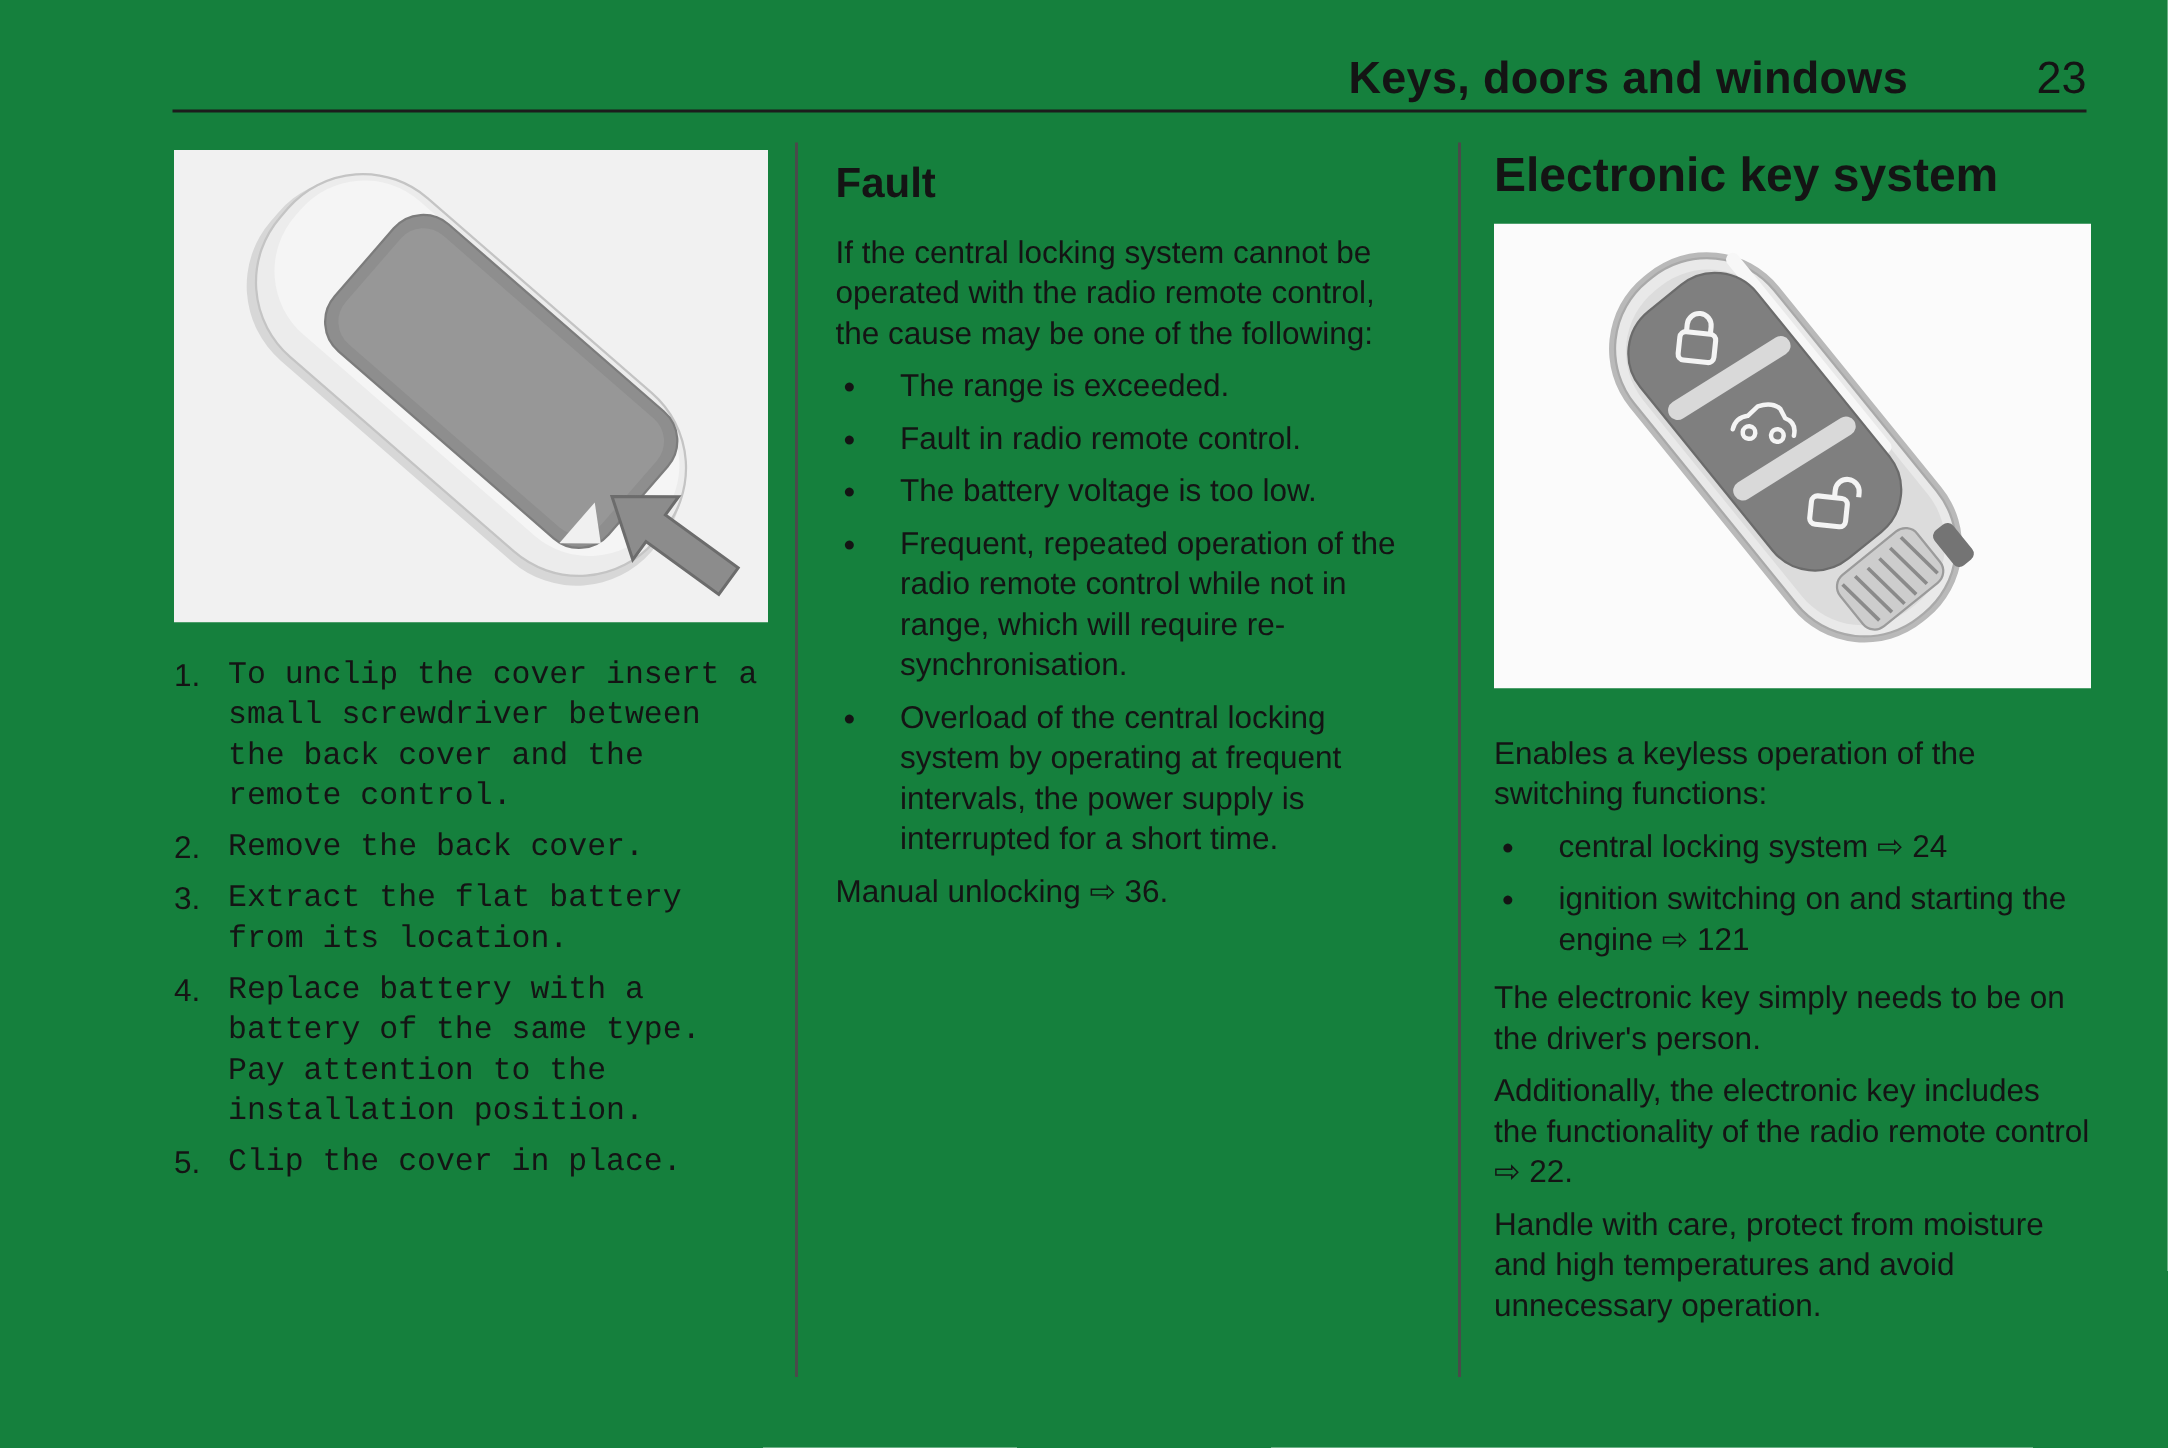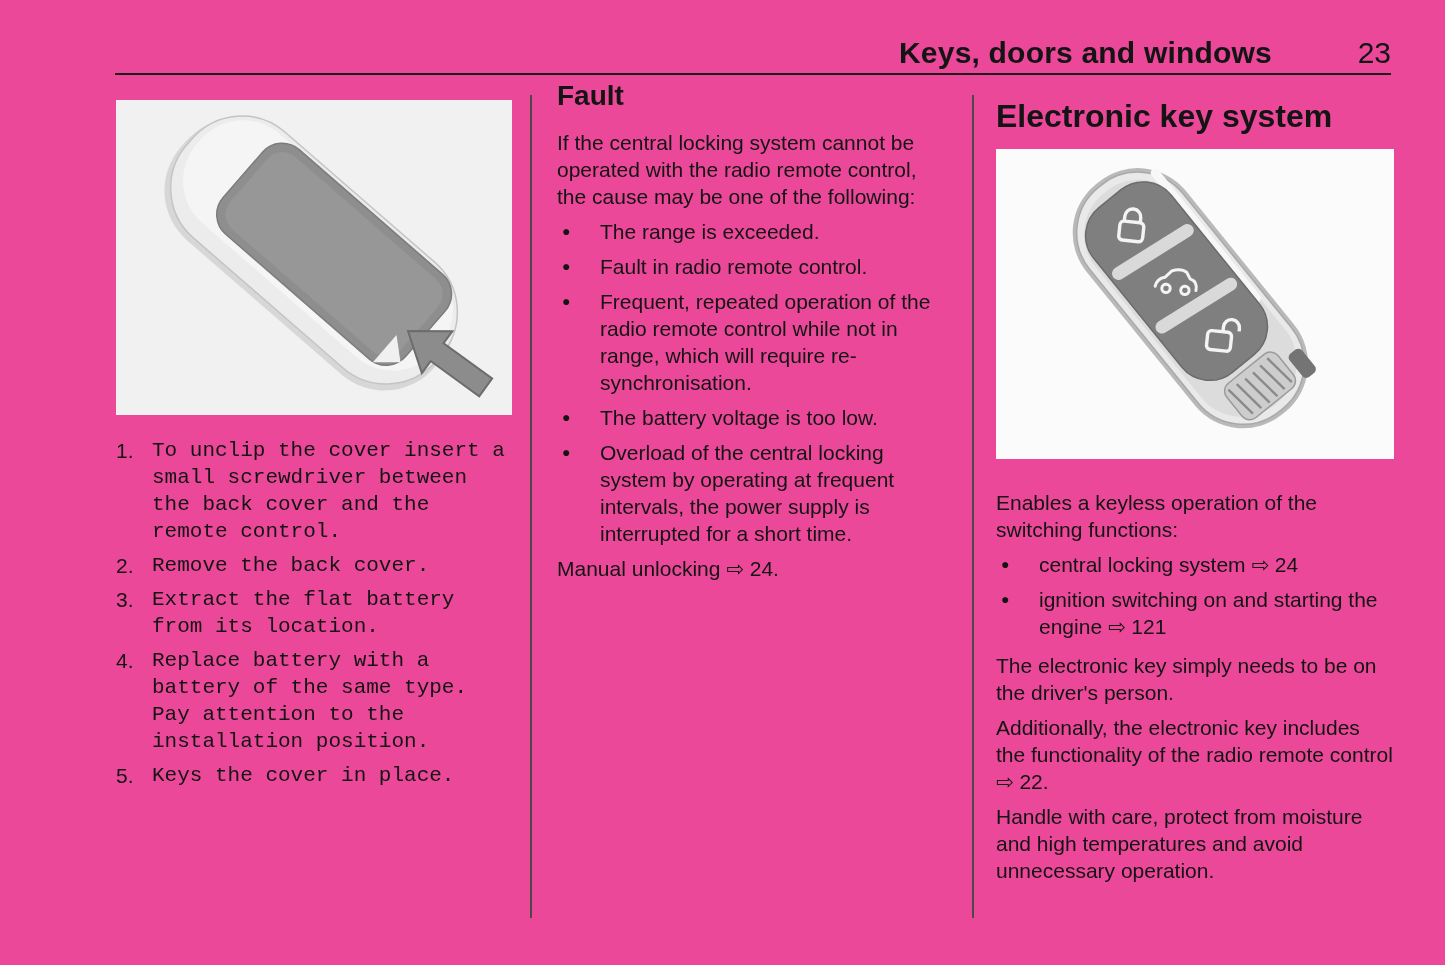--- a/index.html
+++ b/index.html
@@ -3,21 +3,21 @@
 <meta charset="utf-8">
 <style>
   * { margin:0; padding:0; box-sizing:border-box; }
   html,body { background:#ffffff; }
   body {
     width:1445px; height:965px; position:relative; overflow:hidden;
     font-family:"Liberation Sans","DejaVu Sans",sans-serif;
     color:#141414;
     -webkit-font-smoothing:antialiased;
   }
-  .page { position:absolute; inset:0; background:#ec4899;padding-left:48px; }
+  .page { position:absolute; inset:0; background:#15803d;padding-left:48px; }
 
   
   .hdr-title {
     position:absolute; top:36px; right:173px;
     font-size:30px; font-weight:bold; letter-spacing:0.2px; white-space:nowrap;
   }
   .hdr-page {
     position:absolute; top:36px; right:54px;
     font-size:30px; font-weight:normal;
   }
@@ -27,21 +27,21 @@
   }
 
   
   .vrule { position:absolute; top:95px; height:823px; width:2px; background:#4a4a4a; }
   .vrule.one { left:530px; }
   .vrule.two { left:972px; }
 
   
   .col { position:absolute; font-size:21px; line-height:27px; }
   .col1 { left:116px; top:100px; width:396px; }
-  .col2 { left:557px; top:79px;  width:394px; }
+  .col2 { left:557px; top:105px;  width:394px; }
   .col3 { left:996px; top:97px;  width:398px; }
 
   h2.sect { font-size:32px; line-height:38px; font-weight:bold; margin:0 0 12px 0; }
   h3.sub  { font-size:28px; line-height:34px; font-weight:bold; margin:0 0 16px 0; }
 
   p.para { margin:0 0 8px 0; }
 
   
   .step { display:flex; margin-bottom:7px; }
   .step .num { flex:none; width:36px; }
@@ -104,38 +104,38 @@
       <div class="step">
         <span class="num">3.</span>
         <span class="txt">Extract the flat battery from its location.</span>
       </div>
       <div class="step">
         <span class="num">4.</span>
         <span class="txt">Replace battery with a battery of the same type. Pay attention to the installation position.</span>
       </div>
       <div class="step">
         <span class="num">5.</span>
-        <span class="txt">Keys the cover in place.</span>
+        <span class="txt">Clip the cover in place.</span>
       </div>
     </div>
   </div>
 
   <div class="col col2">
     <h3 class="sub">Fault</h3>
     <p class="para intro">If the central locking system cannot be operated with the radio remote control, the cause may be one of the following:</p>
 
     <div>
       <div class="b">The range is exceeded.</div>
       <div class="b">Fault in radio remote control.</div>
+      <div class="b">The battery voltage is too low.</div>
       <div class="b">Frequent, repeated operation of the radio remote control while not in range, which will require re-synchronisation.</div>
-      <div class="b">The battery voltage is too low.</div>
       <div class="b">Overload of the central locking system by operating at frequent intervals, the power supply is interrupted for a short time.</div>
     </div>
 
-    <p class="para footnote">Manual unlocking ⇨ 24.</p>
+    <p class="para footnote">Manual unlocking ⇨ 36.</p>
   </div>
 
   <div class="col col3">
     <h2 class="sect">Electronic key system</h2>
 
     <svg class="photo ekey" viewBox="0 0 398 310">
       <rect x="0" y="0" width="398" height="310" fill="#fbfbfb"></rect>
       <g transform="rotate(51 195 150)">
         <rect x="46" y="86" width="296" height="128" rx="62" fill="#b9b9b9"></rect>
         <rect x="50" y="90" width="288" height="120" rx="58" fill="#e9e9e9" stroke="#a9a9a9" stroke-width="1.5"></rect>

